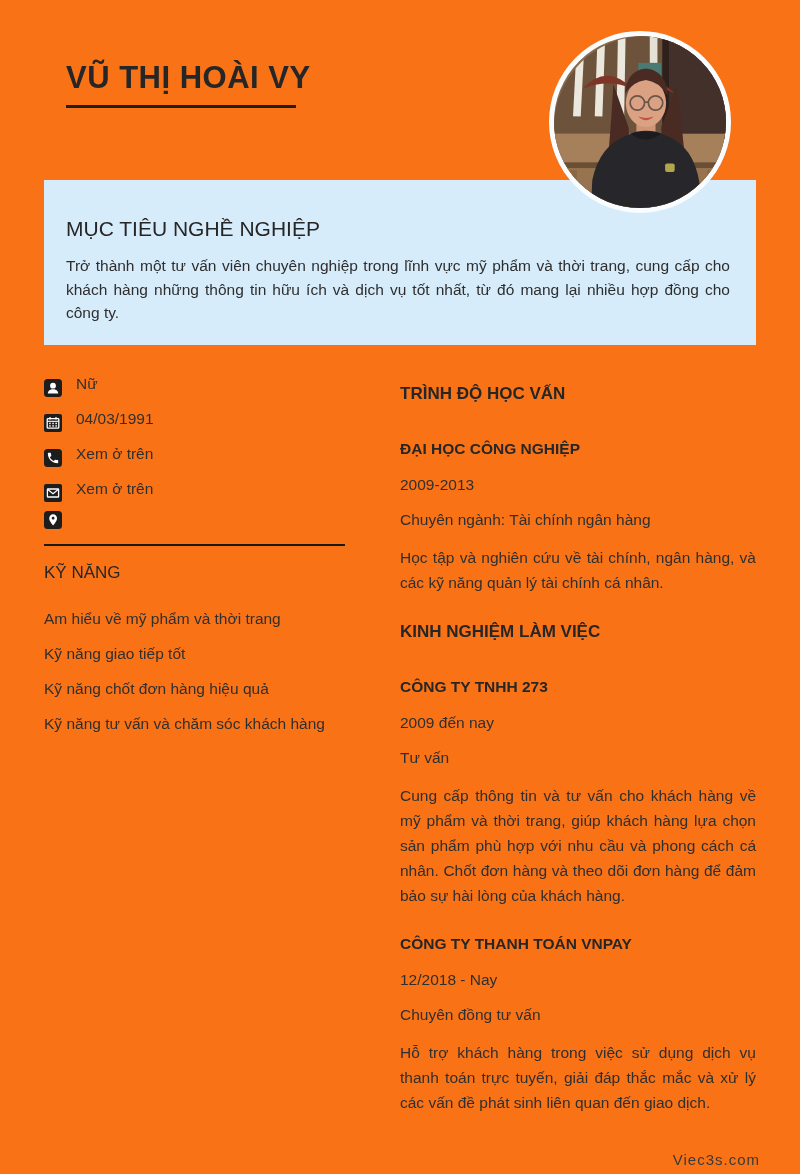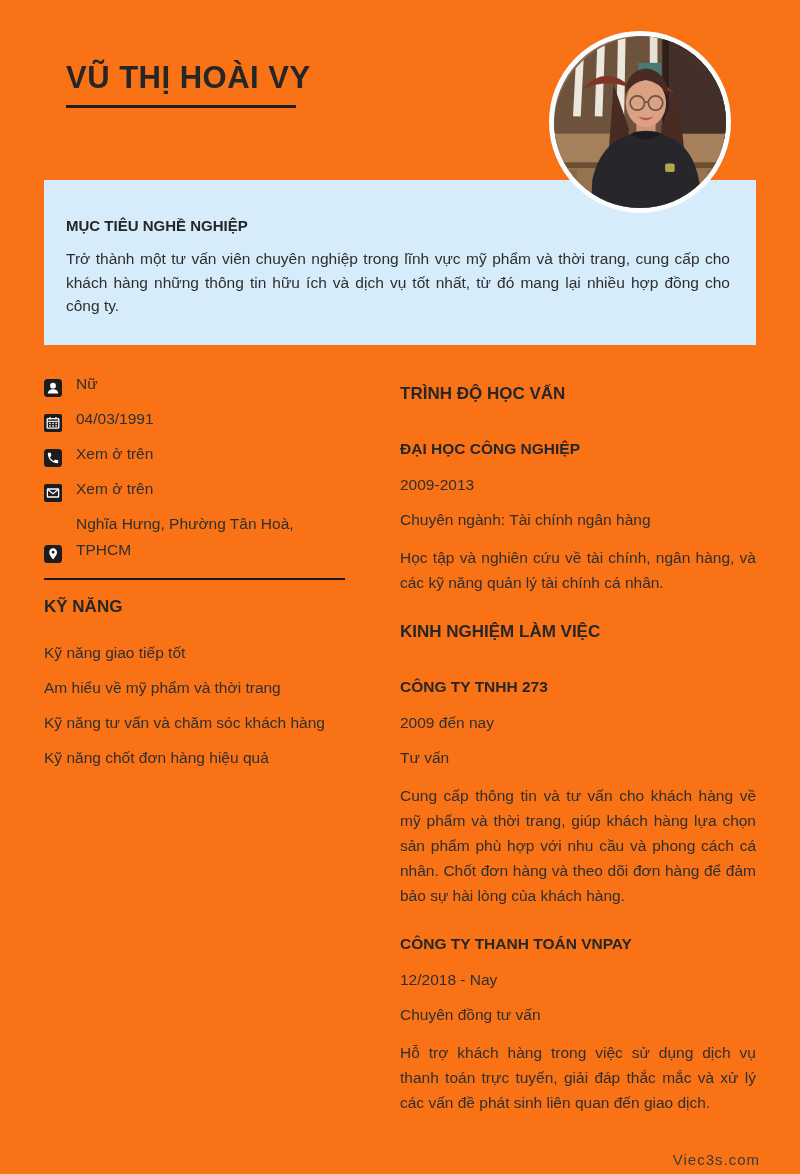--- a/index.html
+++ b/index.html
@@ -22,37 +22,37 @@
     border-radius: 50%; border: 5px solid #fafdff; overflow: hidden; z-index: 3;
     background: #8a6a4c;
   }
   .photo svg { display: block; }
 
   
   .objective {
     position: absolute; left: 44px; top: 180px; width: 712px; height: 165px;
     background: #d7ecfa; padding: 37px 26px 0 22px;
   }
-  .objective-heading { margin: 0 0 13px 0; font-size: 15px; font-weight: 700; color: #262626; }
+  .objective-heading { margin: 0 0 13px 0; font-size: 21px; font-weight: 400; color: #262626; }
   .objective-body { margin: 0; font-size: 15.5px; line-height: 23.5px; text-align: justify; color: #2e2e2e; }
 
   
   .columns { position: absolute; left: 44px; top: 366px; width: 712px; display: flex; }
   .col-left { width: 301px; margin-right: 55px; flex: none; padding-top: 5px; }
   .col-right { flex: 1; padding-top: 17px; }
 
   
   .info-row { display: flex; align-items: flex-end; margin-bottom: 9px; font-size: 15.5px; line-height: 26px; }
   .info-icon { width: 18px; height: 18px; margin-right: 14px; flex: none; }
   .info-text { flex: 1; }
 
   .divider { height: 2px; background: #1a1a1a; margin: 15px 0 0 0; }
 
   
-  .skills-heading { margin: 16px 0 0 0; font-size: 17px; font-weight: 700; line-height: 22px; color: #262626; }
+  .skills-heading { margin: 16px 0 0 0; font-size: 17px; font-weight: 400; line-height: 22px; color: #262626; }
   .skills-list { list-style: none; margin: 22px 0 0 0; padding: 0; }
   .skills-list li { font-size: 15.5px; line-height: 26px; margin-bottom: 9px; text-align: justify; }
 
   
   .section-heading { margin: 0 0 34px 0; font-size: 17px; font-weight: 700; line-height: 22px; color: #262626; }
   .entry-title { margin: 0 0 16px 0; font-size: 15.5px; font-weight: 700; line-height: 20px; color: #262626; }
   .entry-line { margin: 0 0 15px 0; font-size: 15.5px; line-height: 20px; }
   .entry-desc { margin: 0 0 26px 0; font-size: 15.5px; line-height: 25px; text-align: justify; }
 
   
@@ -176,31 +176,30 @@
         <span class="info-text">Xem ở trên</span>
       </div>
 
       <div class="info-row">
         <span class="info-icon">
           <svg viewBox="0 0 18 18" width="18" height="18">
               <rect width="18" height="18" rx="3.5" fill="#1d1d1d"></rect>
               <path transform="translate(2.4 2.1) scale(0.56)" d="M12 2C8.13 2 5 5.13 5 9c0 5.25 7 13 7 13s7-7.75 7-13c0-3.87-3.13-7-7-7zm0 9.5c-1.38 0-2.5-1.12-2.5-2.5S10.62 6.5 12 6.5s2.5 1.12 2.5 2.5-1.12 2.5-2.5 2.5z" fill="#fff"></path>
             </svg>
         </span>
-        <span class="info-text">Nghĩa Hưng, Phường Tân Hoà, TPHCM</span>
       </div>
 
       <div class="divider"></div>
 
       <h2 class="skills-heading">KỸ NĂNG</h2>
       <ul class="skills-list">
+        <li>Am hiểu về mỹ phẩm và thời trang</li>
         <li>Kỹ năng giao tiếp tốt</li>
-        <li>Am hiểu về mỹ phẩm và thời trang</li>
+        <li>Kỹ năng chốt đơn hàng hiệu quả</li>
         <li>Kỹ năng tư vấn và chăm sóc khách hàng</li>
-        <li>Kỹ năng chốt đơn hàng hiệu quả</li>
       </ul>
     </div>
 
     <div class="col-right">
 
       <h2 class="section-heading">TRÌNH ĐỘ HỌC VẤN</h2>
 
       <div>
         <h3 class="entry-title">ĐẠI HỌC CÔNG NGHIỆP</h3>
         <p class="entry-line">2009-2013</p>

